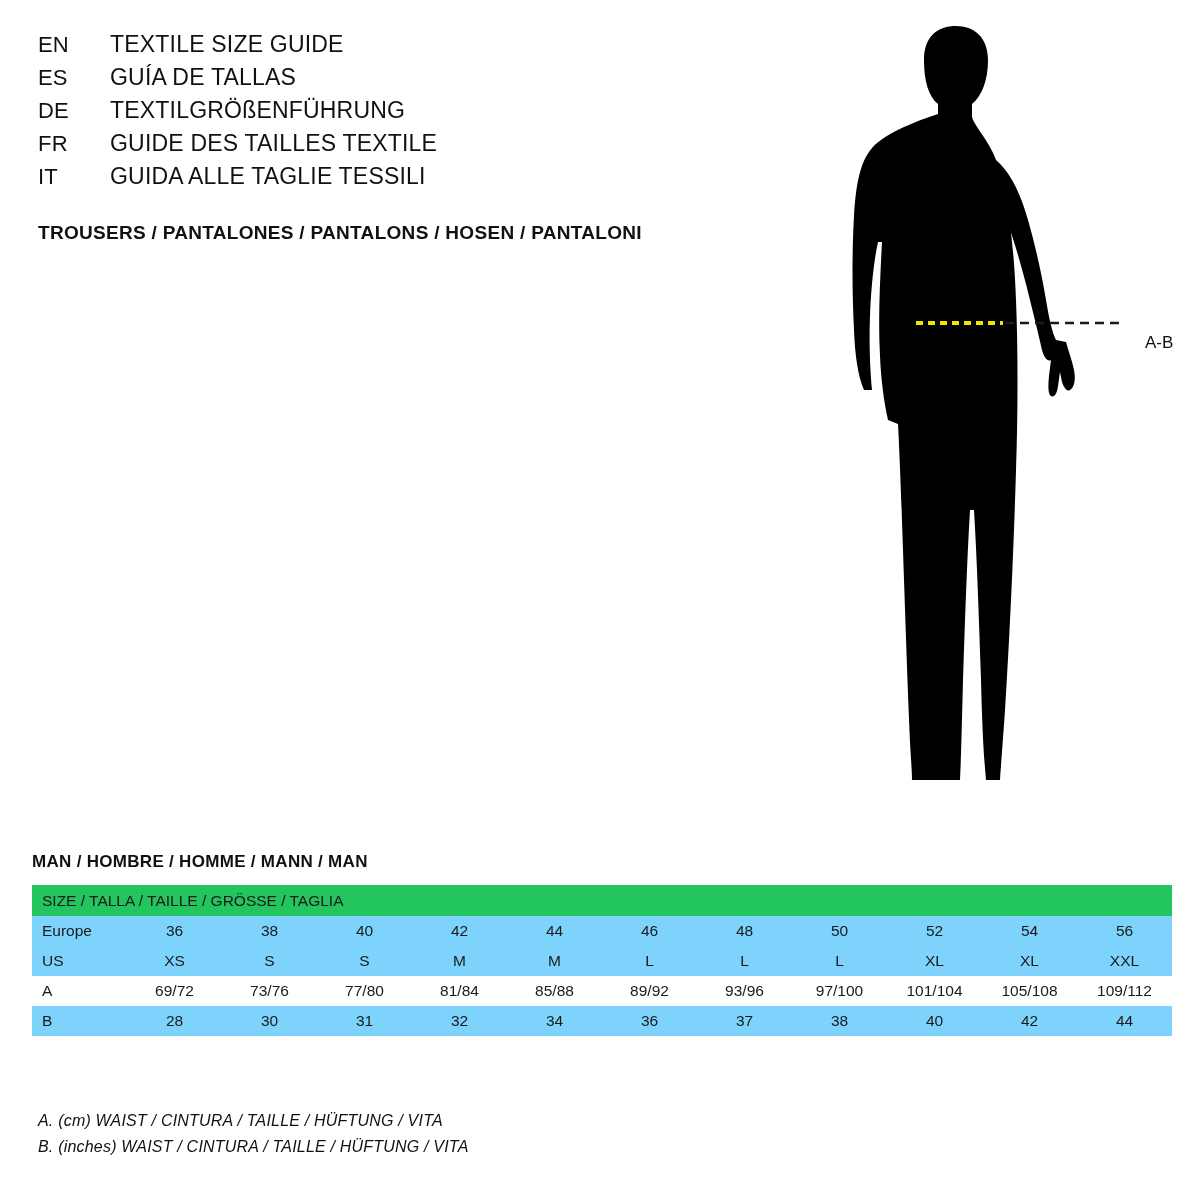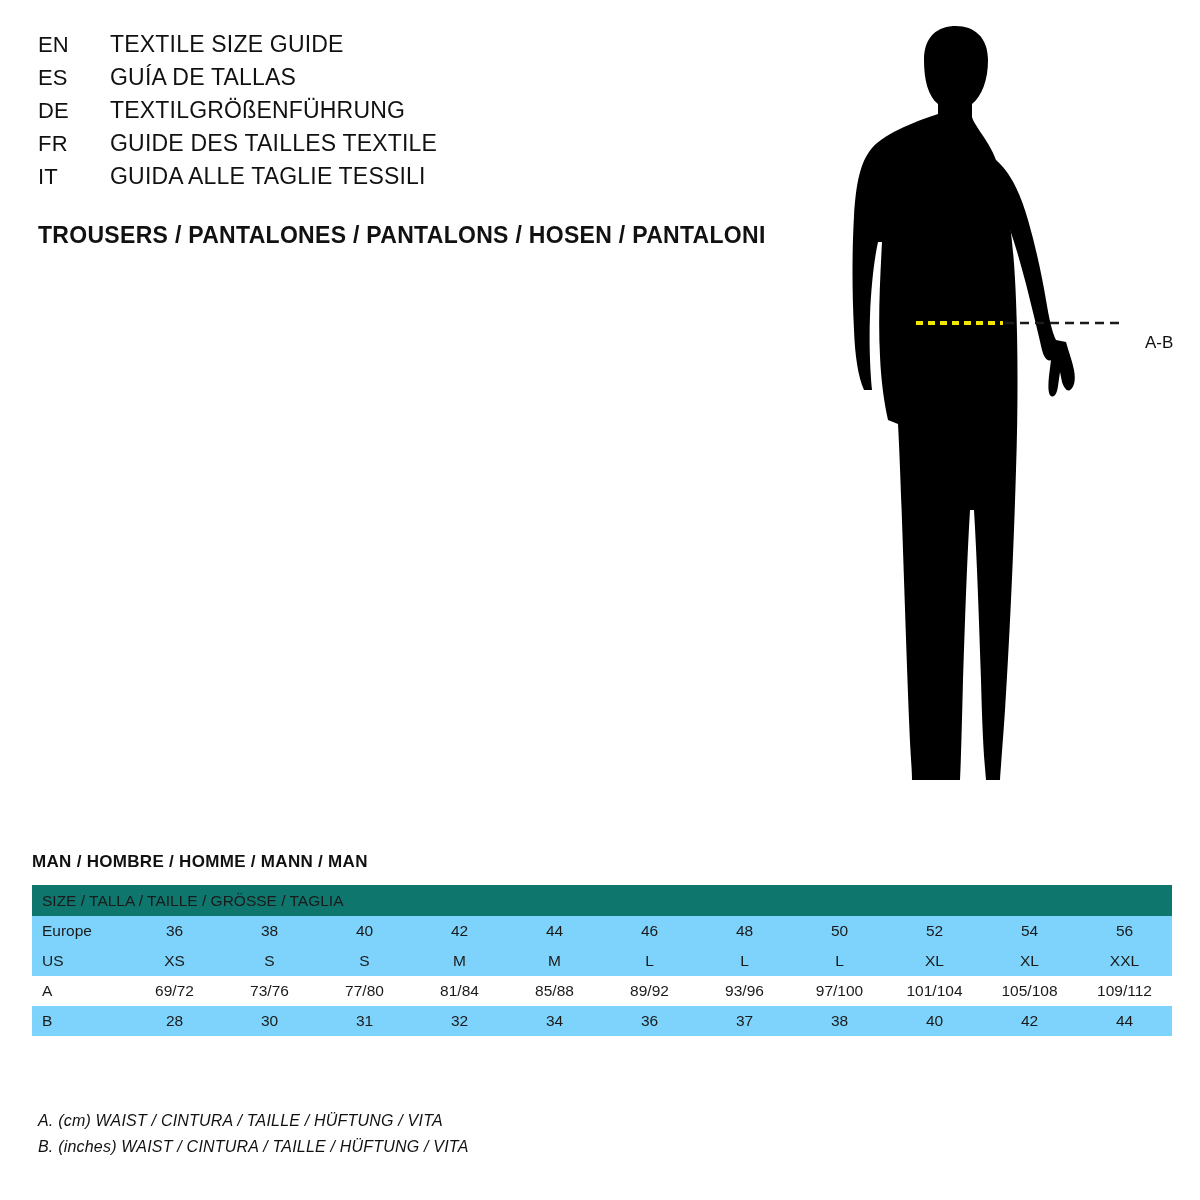--- a/index.html
+++ b/index.html
@@ -36,21 +36,21 @@
   }
   .lang-text {
     font-size: 23px;
     letter-spacing: .2px;
     color: #111;
   }
   .garment-title {
     position: absolute;
     left: 38px;
     top: 222px;
-    font-size: 23px;
+    font-size: 19px;
     font-weight: bold;
     letter-spacing: .3px;
     color: #111;
   }
 
   
   .figure-wrap {
     position: absolute;
     left: 820px;
     top: 20px;
@@ -94,21 +94,21 @@
     padding: 0;
     text-align: center;
     vertical-align: middle;
   }
   table.size-table td.rowlabel {
     text-align: left;
     padding-left: 10px;
     width: 170px;
   }
   tr.header-row td {
-    background: #0f766e;
+    background: #22c55e;
     font-size: 15.5px;
     height: 31px;
   }
   tr.header-row td.rowlabel {
     text-align: left;
   }
   tr.shade td { background: #7dd3fc; }
   tr.plain td { background: #ffffff; }
 
   .footnotes {

